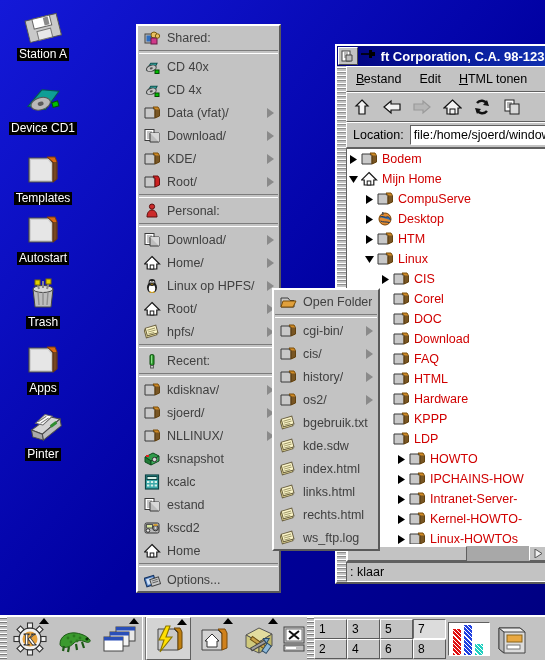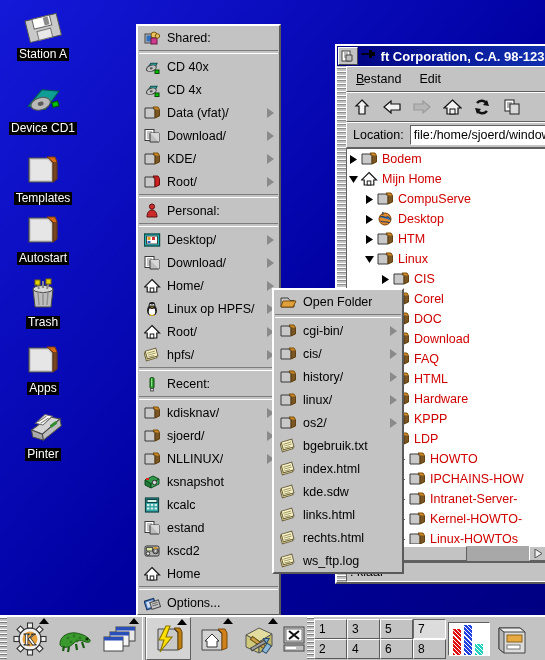--- a/index.html
+++ b/index.html
@@ -22,21 +22,21 @@
 
   
   .raise{border-top:2px solid #fff;border-left:2px solid #fff;border-right:2px solid #5a5a5a;border-bottom:2px solid #5a5a5a;}
   .raise1{border-top:1px solid #fff;border-left:1px solid #fff;border-right:1px solid #606060;border-bottom:1px solid #606060;}
   .sink1{border-top:1px solid #606060;border-left:1px solid #606060;border-right:1px solid #fff;border-bottom:1px solid #fff;}
 
   
   .kmenu{position:absolute;background:#c3c3c3;box-sizing:border-box;}
   .kmenu .mi{
     position:relative;display:flex;align-items:center;height:23px;
-    font-size:12.5px;color:#000000;padding-left:4px;box-sizing:border-box;cursor:default;
+    font-size:12.5px;color:#404040;padding-left:4px;box-sizing:border-box;cursor:default;
   }
   .kmenu .mi.hl{background:#cfcfcf;border-top:1px solid #fff;border-bottom:1px solid #7c7c7c;height:23px;}
   .kmenu .mi .ico{width:20px;min-width:20px;height:18px;display:flex;align-items:center;justify-content:center;margin-right:5px;}
   .kmenu .mi .txt{white-space:nowrap;overflow:hidden;}
   .kmenu .mi .arw{position:absolute;right:5px;top:50%;transform:translateY(-50%);
       width:0;height:0;border-left:7px solid #8a8a8a;border-top:5px solid transparent;border-bottom:5px solid transparent;}
   .kmenu .sep{height:2px;margin:1px 1px;border-top:1px solid #7c7c7c;border-bottom:1px solid #fff;}
 
   
   #kfm{position:absolute;background:#c3c3c3;box-sizing:border-box;}
@@ -204,20 +204,21 @@
     <span class="ttxt">ft Corporation, C.A. 98-1232</span>
   </div>
 
   <div style="display:flex;height:calc(100% - 20px);">
     <div class="grip"></div>
     <div style="flex:1;display:flex;flex-direction:column;overflow:hidden;">
 
       <div class="bar menubar raise1" style="height:24px;">
         <span class="mlab"><u>B</u><span style="margin-left:-0.5px">estand</span></span>
         <span class="mlab"><span>Edit</span></span>
+        <span class="mlab"><u>H</u><span>TML tonen</span></span>
       </div>
 
       <div class="bar toolbar raise1" style="height:28px;">
         <div class="tb">
           <svg width="18" height="18" viewBox="0 0 18 18">
               <polygon points="9,2 15,8 12,8 12,16 6,16 6,8 3,8" fill="#f2f2f2" stroke="#111" stroke-width="1.2"></polygon>
             </svg>
         </div>
         <div class="tb">
           <svg width="20" height="18" viewBox="0 0 20 18">
@@ -636,33 +637,20 @@
           <circle cx="8" cy="3.6" r="2.6" fill="#cc2b2b" stroke="#5c0f0f"></circle>
           <path d="M3 14 C3 9 5.5 7 8 7 C10.5 7 13 9 13 14 Z" fill="#cc2b2b" stroke="#5c0f0f"></path>
         </svg>
       </span>
       <span class="txt">Personal:</span>
     </div>
     <div class="sep"></div>
     <div class="mi">
       <span class="ico">
         <svg width="17" height="16" viewBox="0 0 17 16">
-          <rect x="0.5" y="2" width="15" height="12" fill="#2ad0d0" stroke="#0a4a4a" stroke-width="1.4"></rect>
-          <rect x="2.5" y="4" width="11" height="8" fill="#fff" stroke="#444"></rect>
-          <rect x="3.5" y="5" width="3" height="3" fill="#e0a020"></rect>
-          <rect x="8" y="5" width="3" height="3" fill="#d03030"></rect>
-          <rect x="3.5" y="9" width="3" height="2" fill="#3060c0"></rect>
-        </svg>
-      </span>
-      <span class="txt">Desktop/</span>
-      <span class="arw"></span>
-    </div>
-    <div class="mi">
-      <span class="ico">
-        <svg width="17" height="16" viewBox="0 0 17 16">
           <rect x="1" y="1.5" width="9" height="11" fill="#fff" stroke="#3b3b3b"></rect>
           <path d="M3 4h5 M3 6h5 M3 8h4 M3 10h3" stroke="#8a8a8a"></path>
           <polygon points="6,5 15,5 15,14 6,14" fill="#bdbdbd" stroke="#3b3b3b"></polygon>
           <polygon points="6,5 15,5 15,14" fill="#d8d8d8"></polygon>
         </svg>
       </span>
       <span class="txt">Download/</span>
       <span class="arw"></span>
     </div>
     <div class="mi">
@@ -832,21 +820,21 @@
             <rect x="2.5" y="5.5" width="7" height="6" fill="#cfe0f5"></rect>
             <rect x="6" y="7" width="9" height="7" fill="#c9c9c9" stroke="#444"></rect>
             <path d="M7.5 9h6 M7.5 11h6" stroke="#666"></path>
           </g>
         </svg>
       </span>
       <span class="txt">Options...</span>
     </div>
   </div>
 
-<div class="kmenu raise" id="submenu" style="left:272px;top:288px;width:132px;">
+<div class="kmenu raise" id="submenu" style="left:272px;top:288px;width:108px;">
     <div class="mi">
       <span class="ico">
         <svg width="17" height="16" viewBox="0 0 17 16">
           <polygon points="1,4 8,4 10,6.5 14,6.5 14,13 1,13" fill="#c9c9c9" stroke="#3b3b3b"></polygon>
           <polygon points="3,7 16,7 13,13 1,13" fill="#e0a03c" stroke="#7a4d08"></polygon>
         </svg>
       </span>
       <span class="txt">Open Folder</span>
     </div>
     <div class="sep"></div>
@@ -874,31 +862,20 @@
     </div>
     <div class="mi">
       <span class="ico">
         <svg width="17" height="16" viewBox="0 0 17 16">
           <polygon points="1,3 9,3 11,5.5 11,13 1,13" fill="#c9c9c9" stroke="#3b3b3b"></polygon>
           <polygon points="9,2 14,2 15.5,4.5 15.5,11 11,13 11,4.5" fill="#d08a24" stroke="#7a4d08"></polygon>
           <polygon points="11,13 15.5,11 15.5,4.5 11,4.5" fill="#222" opacity="0.5"></polygon>
         </svg>
       </span>
       <span class="txt">history/</span>
-      <span class="arw"></span>
-    </div>
-    <div class="mi">
-      <span class="ico">
-        <svg width="17" height="16" viewBox="0 0 17 16">
-          <polygon points="1,3 9,3 11,5.5 11,13 1,13" fill="#c9c9c9" stroke="#3b3b3b"></polygon>
-          <polygon points="9,2 14,2 15.5,4.5 15.5,11 11,13 11,4.5" fill="#d08a24" stroke="#7a4d08"></polygon>
-          <polygon points="11,13 15.5,11 15.5,4.5 11,4.5" fill="#222" opacity="0.5"></polygon>
-        </svg>
-      </span>
-      <span class="txt">linux/</span>
       <span class="arw"></span>
     </div>
     <div class="mi">
       <span class="ico">
         <svg width="17" height="16" viewBox="0 0 17 16">
           <polygon points="1,3 9,3 11,5.5 11,13 1,13" fill="#c9c9c9" stroke="#3b3b3b"></polygon>
           <polygon points="9,2 14,2 15.5,4.5 15.5,11 11,13 11,4.5" fill="#d08a24" stroke="#7a4d08"></polygon>
           <polygon points="11,13 15.5,11 15.5,4.5 11,4.5" fill="#222" opacity="0.5"></polygon>
         </svg>
       </span>
@@ -920,33 +897,33 @@
     <div class="mi">
       <span class="ico">
         <svg width="17" height="16" viewBox="0 0 17 16">
           <g transform="rotate(-16 8 8)">
             <rect x="1" y="4" width="11" height="8" fill="#f4e9a0" stroke="#6a6040"></rect>
             <rect x="2.5" y="2.5" width="11" height="8" fill="#fbf5c8" stroke="#6a6040"></rect>
             <path d="M4 5h8 M4 7h8 M4 9h6" stroke="#a09a6a"></path>
           </g>
         </svg>
       </span>
-      <span class="txt">index.html</span>
+      <span class="txt">kde.sdw</span>
     </div>
     <div class="mi">
       <span class="ico">
         <svg width="17" height="16" viewBox="0 0 17 16">
           <g transform="rotate(-16 8 8)">
             <rect x="1" y="4" width="11" height="8" fill="#f4e9a0" stroke="#6a6040"></rect>
             <rect x="2.5" y="2.5" width="11" height="8" fill="#fbf5c8" stroke="#6a6040"></rect>
             <path d="M4 5h8 M4 7h8 M4 9h6" stroke="#a09a6a"></path>
           </g>
         </svg>
       </span>
-      <span class="txt">kde.sdw</span>
+      <span class="txt">index.html</span>
     </div>
     <div class="mi">
       <span class="ico">
         <svg width="17" height="16" viewBox="0 0 17 16">
           <g transform="rotate(-16 8 8)">
             <rect x="1" y="4" width="11" height="8" fill="#f4e9a0" stroke="#6a6040"></rect>
             <rect x="2.5" y="2.5" width="11" height="8" fill="#fbf5c8" stroke="#6a6040"></rect>
             <path d="M4 5h8 M4 7h8 M4 9h6" stroke="#a09a6a"></path>
           </g>
         </svg>

